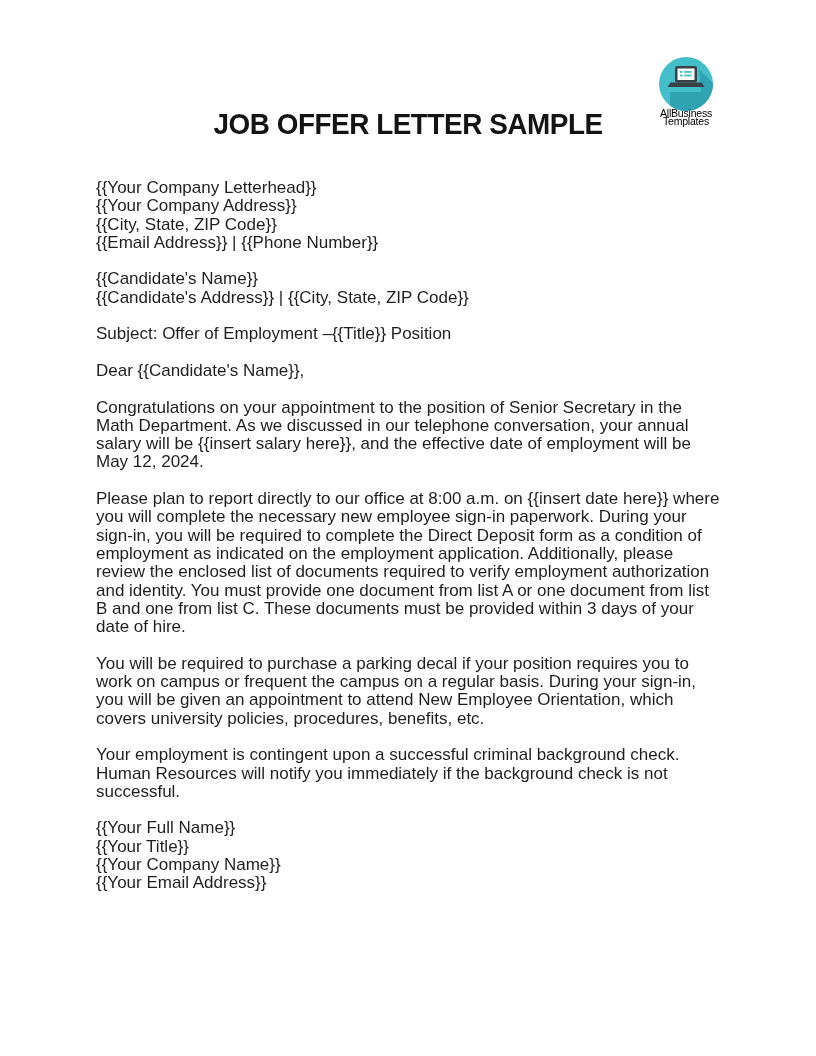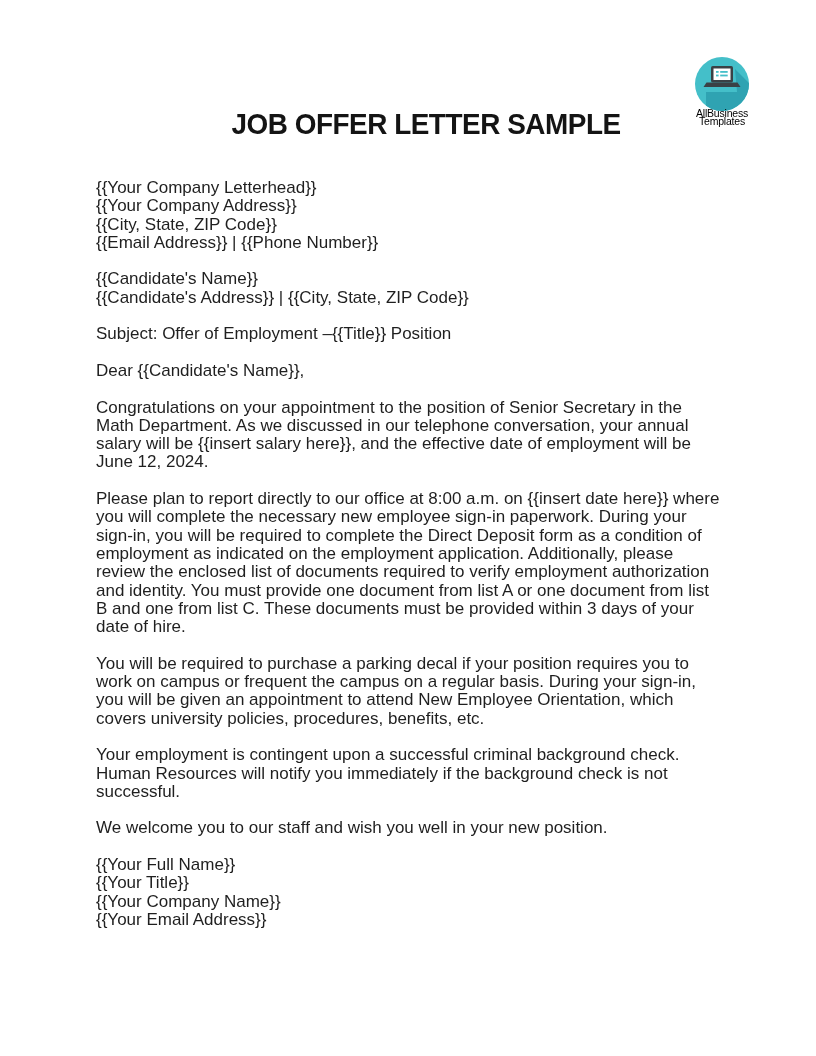--- a/index.html
+++ b/index.html
@@ -7,21 +7,21 @@
   .page {
     position: relative;
     width: 816px;
     height: 1056px;
     background: #ffffff;
     overflow: hidden;
     font-family: "Liberation Sans", sans-serif;
     color: #1a1a1a;
   }
   
-  .header { position: relative; height: 179px; margin-left: 36px; }
+  .header { position: relative; height: 179px; }
   .doc-title {
     margin: 0;
     padding-top: 105px;
     text-align: center;
     font-size: 30px;
     line-height: 38px;
     font-weight: 700;
     letter-spacing: -0.5px;
     color: #141414;
     transform: scaleX(0.93);
@@ -100,25 +100,24 @@
 
     <div class="block">
       <div>{{Candidate's Name}}</div>
       <div>{{Candidate's Address}} | {{City, State, ZIP Code}}</div>
     </div>
 
     <p>Subject: Offer of Employment –{{Title}} Position</p>
 
     <p>Dear {{Candidate's Name}},</p>
 
-    <p>Congratulations on your appointment to the position of Senior Secretary in the Math Department. As we discussed in our telephone conversation, your annual salary will be {{insert salary here}}, and the effective date of employment will be June 12, 2024.</p>
+    <p>Congratulations on your appointment to the position of Senior Secretary in the Math Department. As we discussed in our telephone conversation, your annual salary will be {{insert salary here}}, and the effective date of employment will be May 12, 2024.</p>
     <p>Please plan to report directly to our office at 8:00 a.m. on {{insert date here}} where you will complete the necessary new employee sign-in paperwork. During your sign-in, you will be required to complete the Direct Deposit form as a condition of employment as indicated on the employment application. Additionally, please review the enclosed list of documents required to verify employment authorization and identity. You must provide one document from list A or one document from list B and one from list C. These documents must be provided within 3 days of your date of hire.</p>
     <p>You will be required to purchase a parking decal if your position requires you to work on campus or frequent the campus on a regular basis. During your sign-in, you will be given an appointment to attend New Employee Orientation, which covers university policies, procedures, benefits, etc.</p>
     <p>Your employment is contingent upon a successful criminal background check. Human Resources will notify you immediately if the background check is not successful.</p>
-    <p>We welcome you to our staff and wish you well in your new position.</p>
 
 
     <div class="block">
       <div>{{Your Full Name}}</div>
       <div>{{Your Title}}</div>
       <div>{{Your Company Name}}</div>
       <div>{{Your Email Address}}</div>
     </div>
 
   </div>

